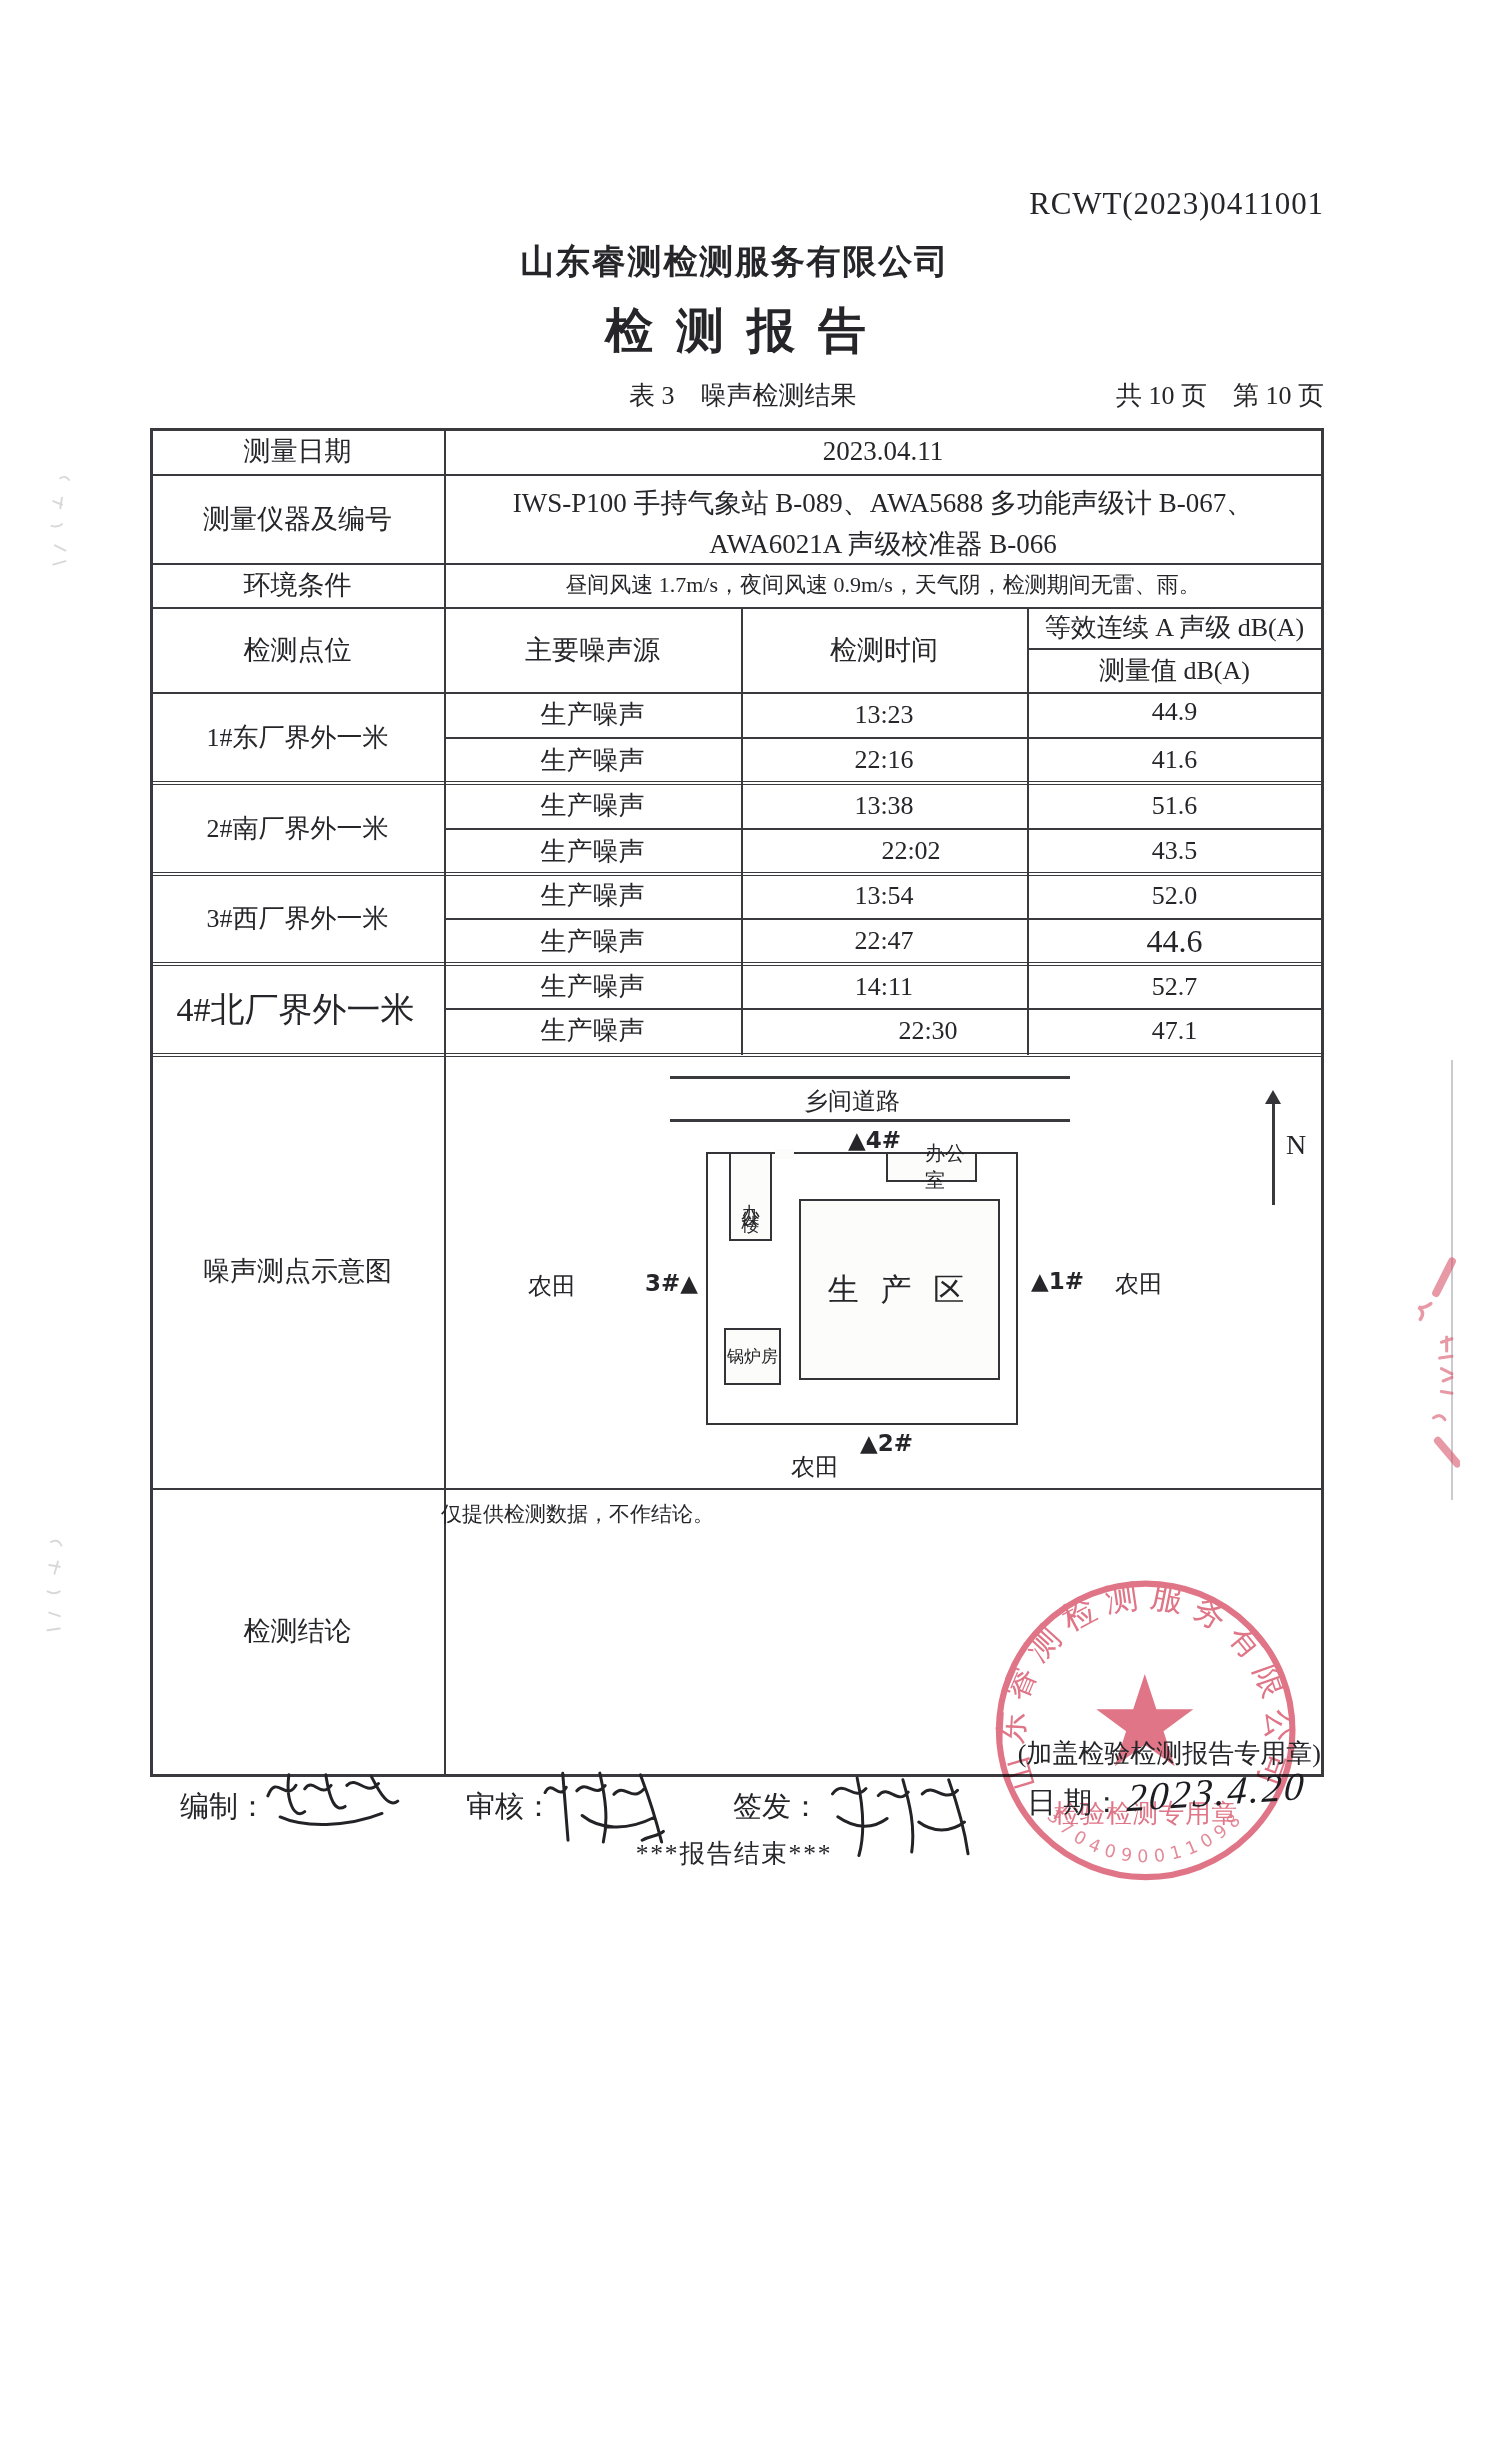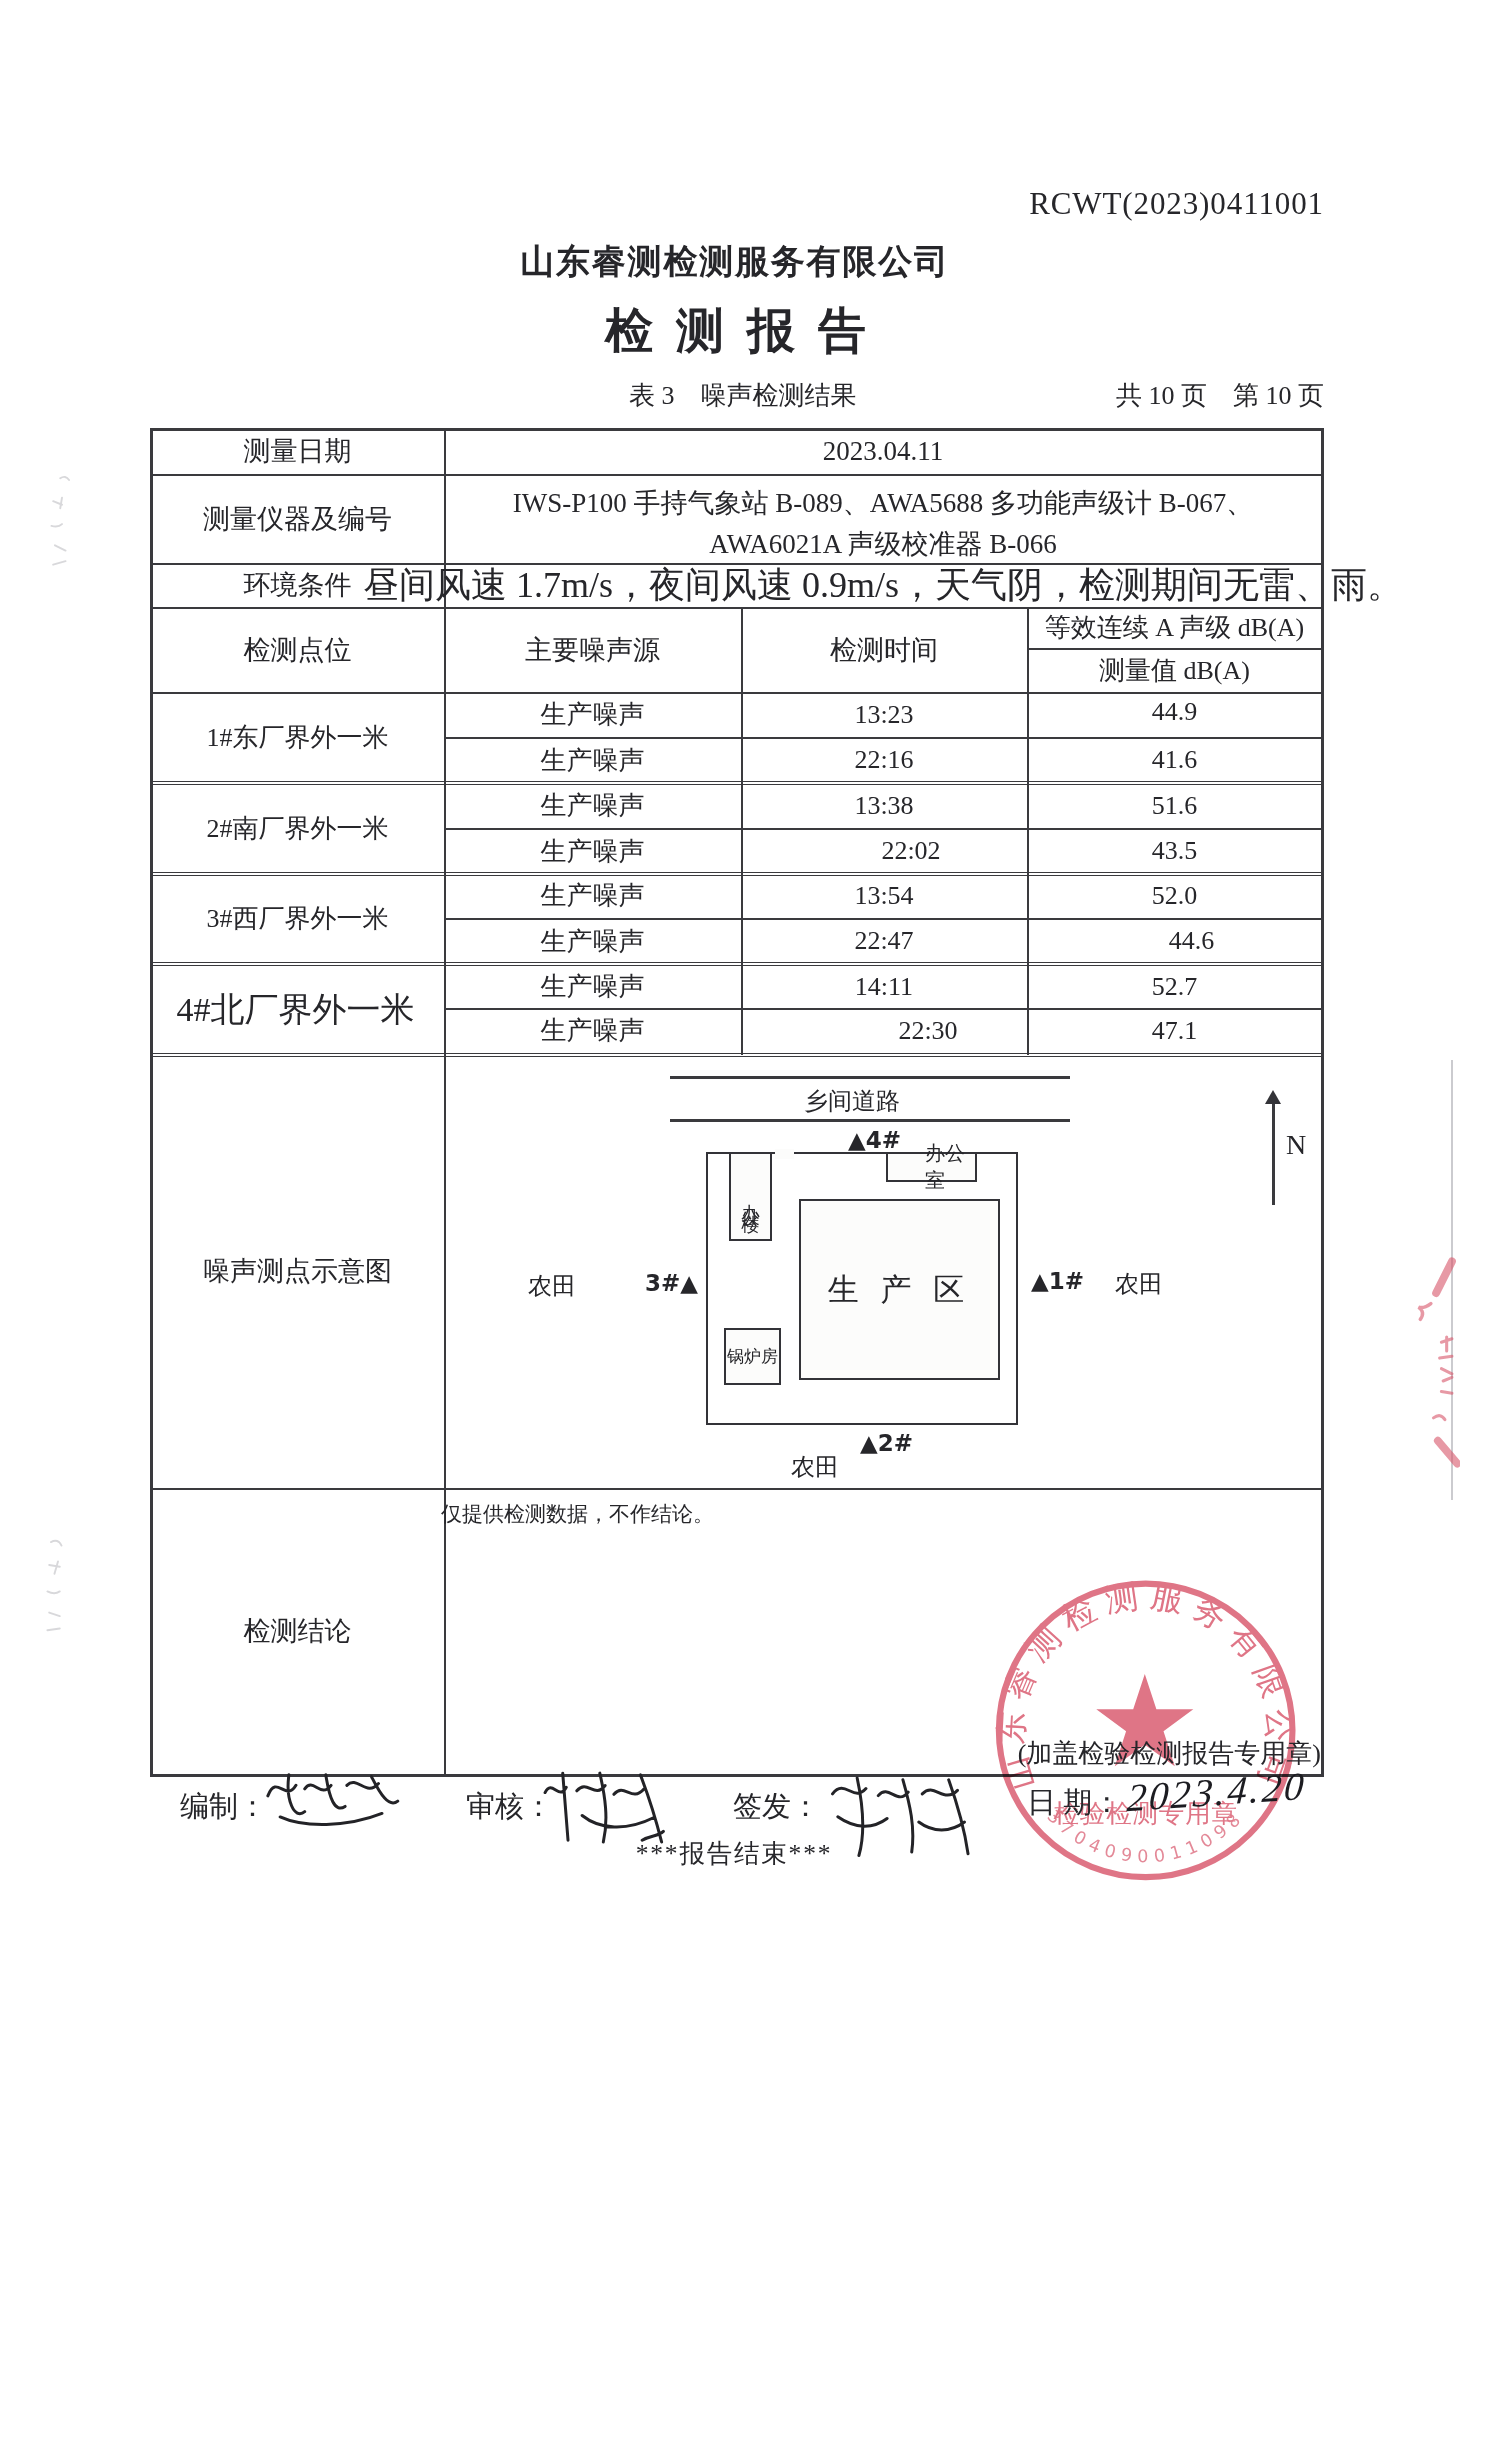--- a/index.html
+++ b/index.html
@@ -57,21 +57,21 @@
   <div class="vl" style="left:1027px;top:607px;height:448px;"></div>
 
   <div class="cell" style="left:150px;top:428px;width:295px;height:46px;font-size:27px;">测量日期</div>
   <div class="cell" style="left:444px;top:428px;width:878px;height:46px;font-size:27px;">2023.04.11</div>
 
   <div class="cell" style="left:150px;top:474px;width:295px;height:89px;font-size:27px;">测量仪器及编号</div>
   <div class="cell" style="left:444px;top:485px;width:878px;height:35px;font-size:27px;">IWS-P100 手持气象站 B-089、AWA5688 多功能声级计 B-067、</div>
   <div class="cell" style="left:444px;top:526px;width:878px;height:35px;font-size:27px;">AWA6021A 声级校准器 B-066</div>
 
   <div class="cell" style="left:150px;top:563px;width:295px;height:44px;font-size:27px;">环境条件</div>
-  <div class="cell" style="left:444px;top:563px;width:878px;height:44px;font-size:36px;">昼间风速 1.7m/s，夜间风速 0.9m/s，天气阴，检测期间无雷、雨。</div>
+  <div class="cell" style="left:444px;top:563px;width:878px;height:44px;font-size:22px;">昼间风速 1.7m/s，夜间风速 0.9m/s，天气阴，检测期间无雷、雨。</div>
 
   <div class="cell" style="left:150px;top:607px;width:295px;height:85px;font-size:27px;">检测点位</div>
   <div class="cell" style="left:444px;top:607px;width:297px;height:85px;font-size:27px;">主要噪声源</div>
   <div class="cell" style="left:741px;top:607px;width:286px;height:85px;font-size:27px;">检测时间</div>
   <div class="cell" style="left:1027px;top:607px;width:295px;height:41px;font-size:26px;">等效连续 A 声级 dB(A)</div>
   <div class="cell" style="left:1027px;top:648px;width:295px;height:44px;font-size:26px;">测量值 dB(A)</div>
 
   <div class="cell" style="left:150px;top:692px;width:295px;height:91px;font-size:26px;">1#东厂界外一米</div>
   <div class="cell" style="left:444px;top:692px;width:297px;height:45px;font-size:26px;">生产噪声</div>
   <div class="cell" style="left:741px;top:692px;width:286px;height:45px;font-size:26px;">13:23</div>
@@ -87,21 +87,21 @@
   <div class="cell" style="left:444px;top:828px;width:297px;height:46px;font-size:26px;">生产噪声</div>
   <div class="cell" style="left:741px;top:828px;width:340px;height:46px;font-size:26px;">22:02</div>
   <div class="cell" style="left:1027px;top:828px;width:295px;height:46px;font-size:26px;">43.5</div>
 
   <div class="cell" style="left:150px;top:873px;width:295px;height:91px;font-size:26px;">3#西厂界外一米</div>
   <div class="cell" style="left:444px;top:873px;width:297px;height:45px;font-size:26px;">生产噪声</div>
   <div class="cell" style="left:741px;top:873px;width:286px;height:45px;font-size:26px;">13:54</div>
   <div class="cell" style="left:1027px;top:873px;width:295px;height:45px;font-size:26px;">52.0</div>
   <div class="cell" style="left:444px;top:918px;width:297px;height:46px;font-size:26px;">生产噪声</div>
   <div class="cell" style="left:741px;top:918px;width:286px;height:46px;font-size:26px;">22:47</div>
-  <div class="cell" style="left:1027px;top:918px;width:295px;height:46px;font-size:26px;margin-left:17px;">44.6</div>
+  <div class="cell" style="left:1027px;top:918px;width:295px;height:46px;font-size:32px;">44.6</div>
 
   <div class="cell" style="left:148px;top:964px;width:295px;height:91px;font-size:34px;">4#北厂界外一米</div>
   <div class="cell" style="left:444px;top:964px;width:297px;height:45px;font-size:26px;">生产噪声</div>
   <div class="cell" style="left:741px;top:964px;width:286px;height:45px;font-size:26px;">14:11</div>
   <div class="cell" style="left:1027px;top:964px;width:295px;height:45px;font-size:26px;">52.7</div>
   <div class="cell" style="left:444px;top:1008px;width:297px;height:45px;font-size:26px;">生产噪声</div>
   <div class="cell" style="left:741px;top:1008px;width:286px;height:45px;font-size:26px;padding-left:44px;">22:30</div>
   <div class="cell" style="left:1027px;top:1008px;width:295px;height:45px;font-size:26px;">47.1</div>
 
   <div class="cell" style="left:150px;top:1054px;width:295px;height:434px;font-size:27px;">噪声测点示意图</div>

